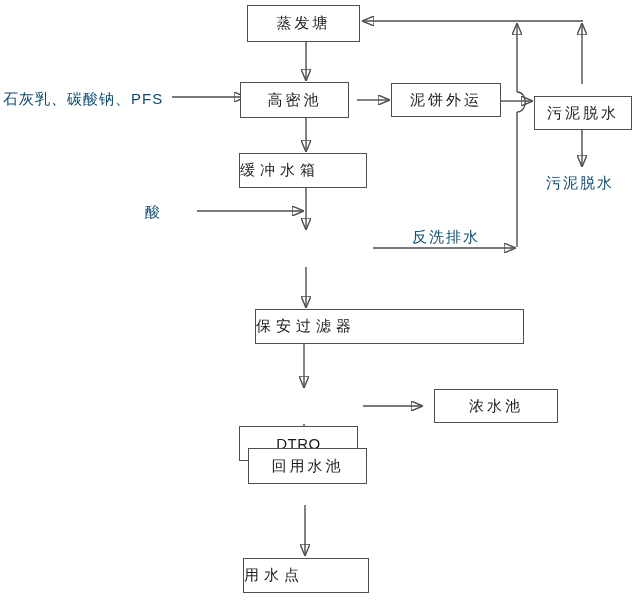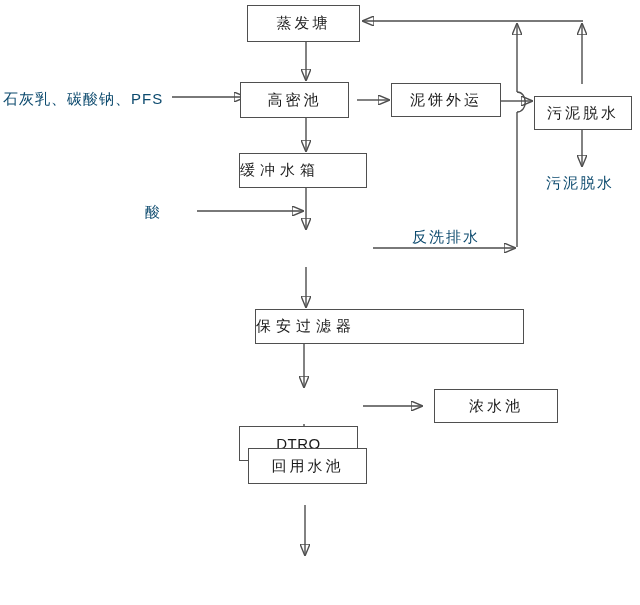--- a/index.html
+++ b/index.html
@@ -112,20 +112,21 @@
 
 
   <div class="node align-left" style="left:255px; top:309px; width:269px; height:35px;">保安过滤器</div>
 
   <div class="node latin" style="left:239px; top:389px; width:119px; height:35px;margin-top:37px;">DTRO</div>
 
   <div class="node" style="left:434px; top:389px; width:124px; height:34px;">浓水池</div>
 
   <div class="node" style="left:248px; top:448px; width:119px; height:36px;">回用水池</div>
 
+  <div class="node align-left" style="left:243px; top:558px; width:126px; height:35px;">用水点</div>
 
   <div class="edge-label" style="left:3px; top:90px; letter-spacing:1px;">石灰乳、碳酸钠、PFS</div>
 
   <div class="edge-label" style="left:145px; top:203px;">酸</div>
 
   <div class="edge-label" style="left:412px; top:228px;font-family:Liberation Serif, serif;">反洗排水</div>
 
   <div class="edge-label" style="left:546px; top:174px;">污泥脱水</div>
 
 </div>

